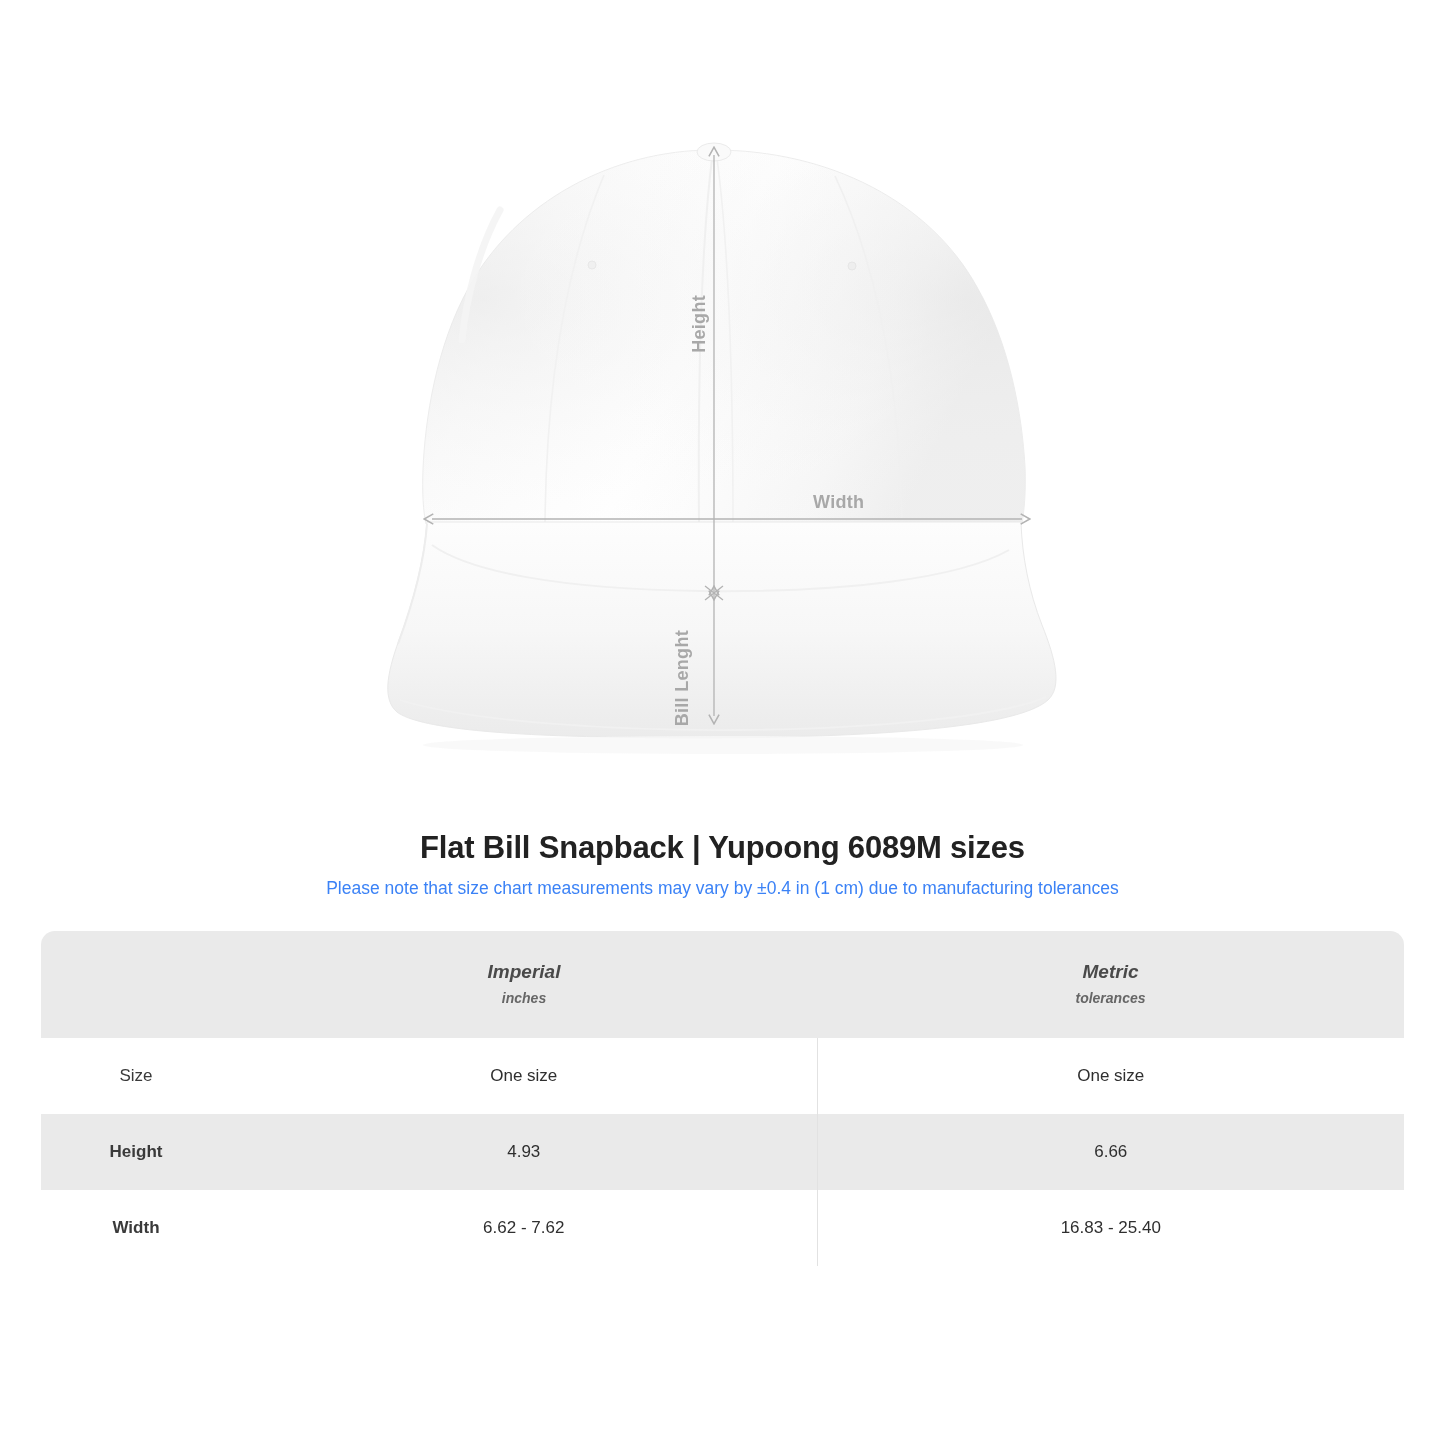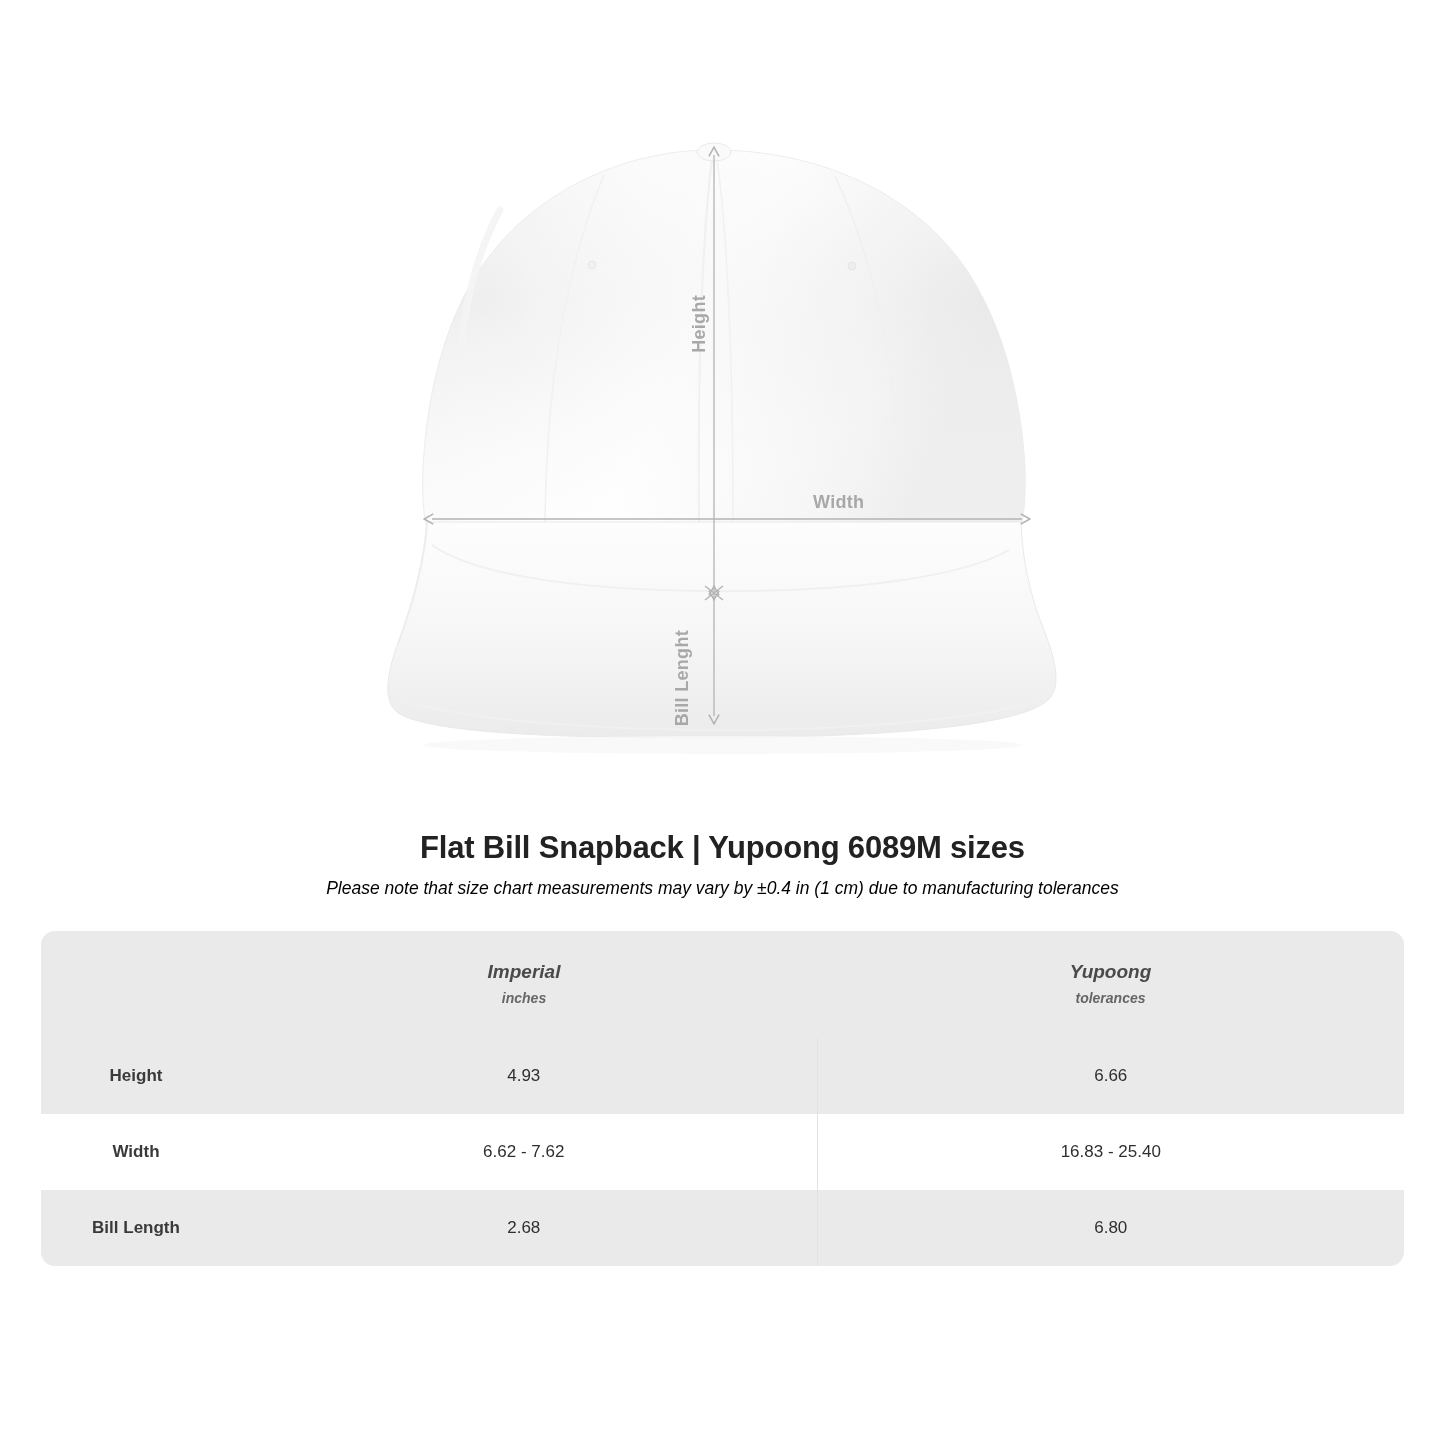--- a/index.html
+++ b/index.html
@@ -70,22 +70,21 @@
   .chart-title {
     font-size: 31px;
     font-weight: bold;
     color: #222222;
     letter-spacing: -0.2px;
     text-align: center;
   }
   .chart-note {
     margin-top: 12px;
     font-size: 17.5px;
-    font-style: italic;
-    color: #000000;
+    color: #3b82f6;
   }
 
   
   .table-wrap {
     margin: 32px 41px 0 41px;
     width: 1363px;
   }
   table.size-table {
     width: 100%;
     border-collapse: collapse;
@@ -284,38 +283,38 @@
         <col class="c-met">
       </colgroup>
       <thead>
         <tr>
           <th></th>
           <th>
             <span class="unit-system">Imperial</span>
             <span class="unit-sub">inches</span>
           </th>
           <th>
-            <span class="unit-system">Yupoong</span>
+            <span class="unit-system">Metric</span>
             <span class="unit-sub">tolerances</span>
           </th>
         </tr>
       </thead>
       <tbody>
+        <tr>
+          <td class="row-label-plain">Size</td>
+          <td>One size</td>
+          <td>One size</td>
+        </tr>
         <tr class="alt">
           <td>Height</td>
           <td>4.93</td>
           <td>6.66</td>
         </tr>
         <tr>
           <td>Width</td>
           <td>6.62 - 7.62</td>
           <td>16.83 - 25.40</td>
         </tr>
-        <tr class="alt">
-          <td>Bill Length</td>
-          <td>2.68</td>
-          <td>6.80</td>
-        </tr>
       </tbody>
     </table>
   </div>
 
 </div>
 
 </body></html>

